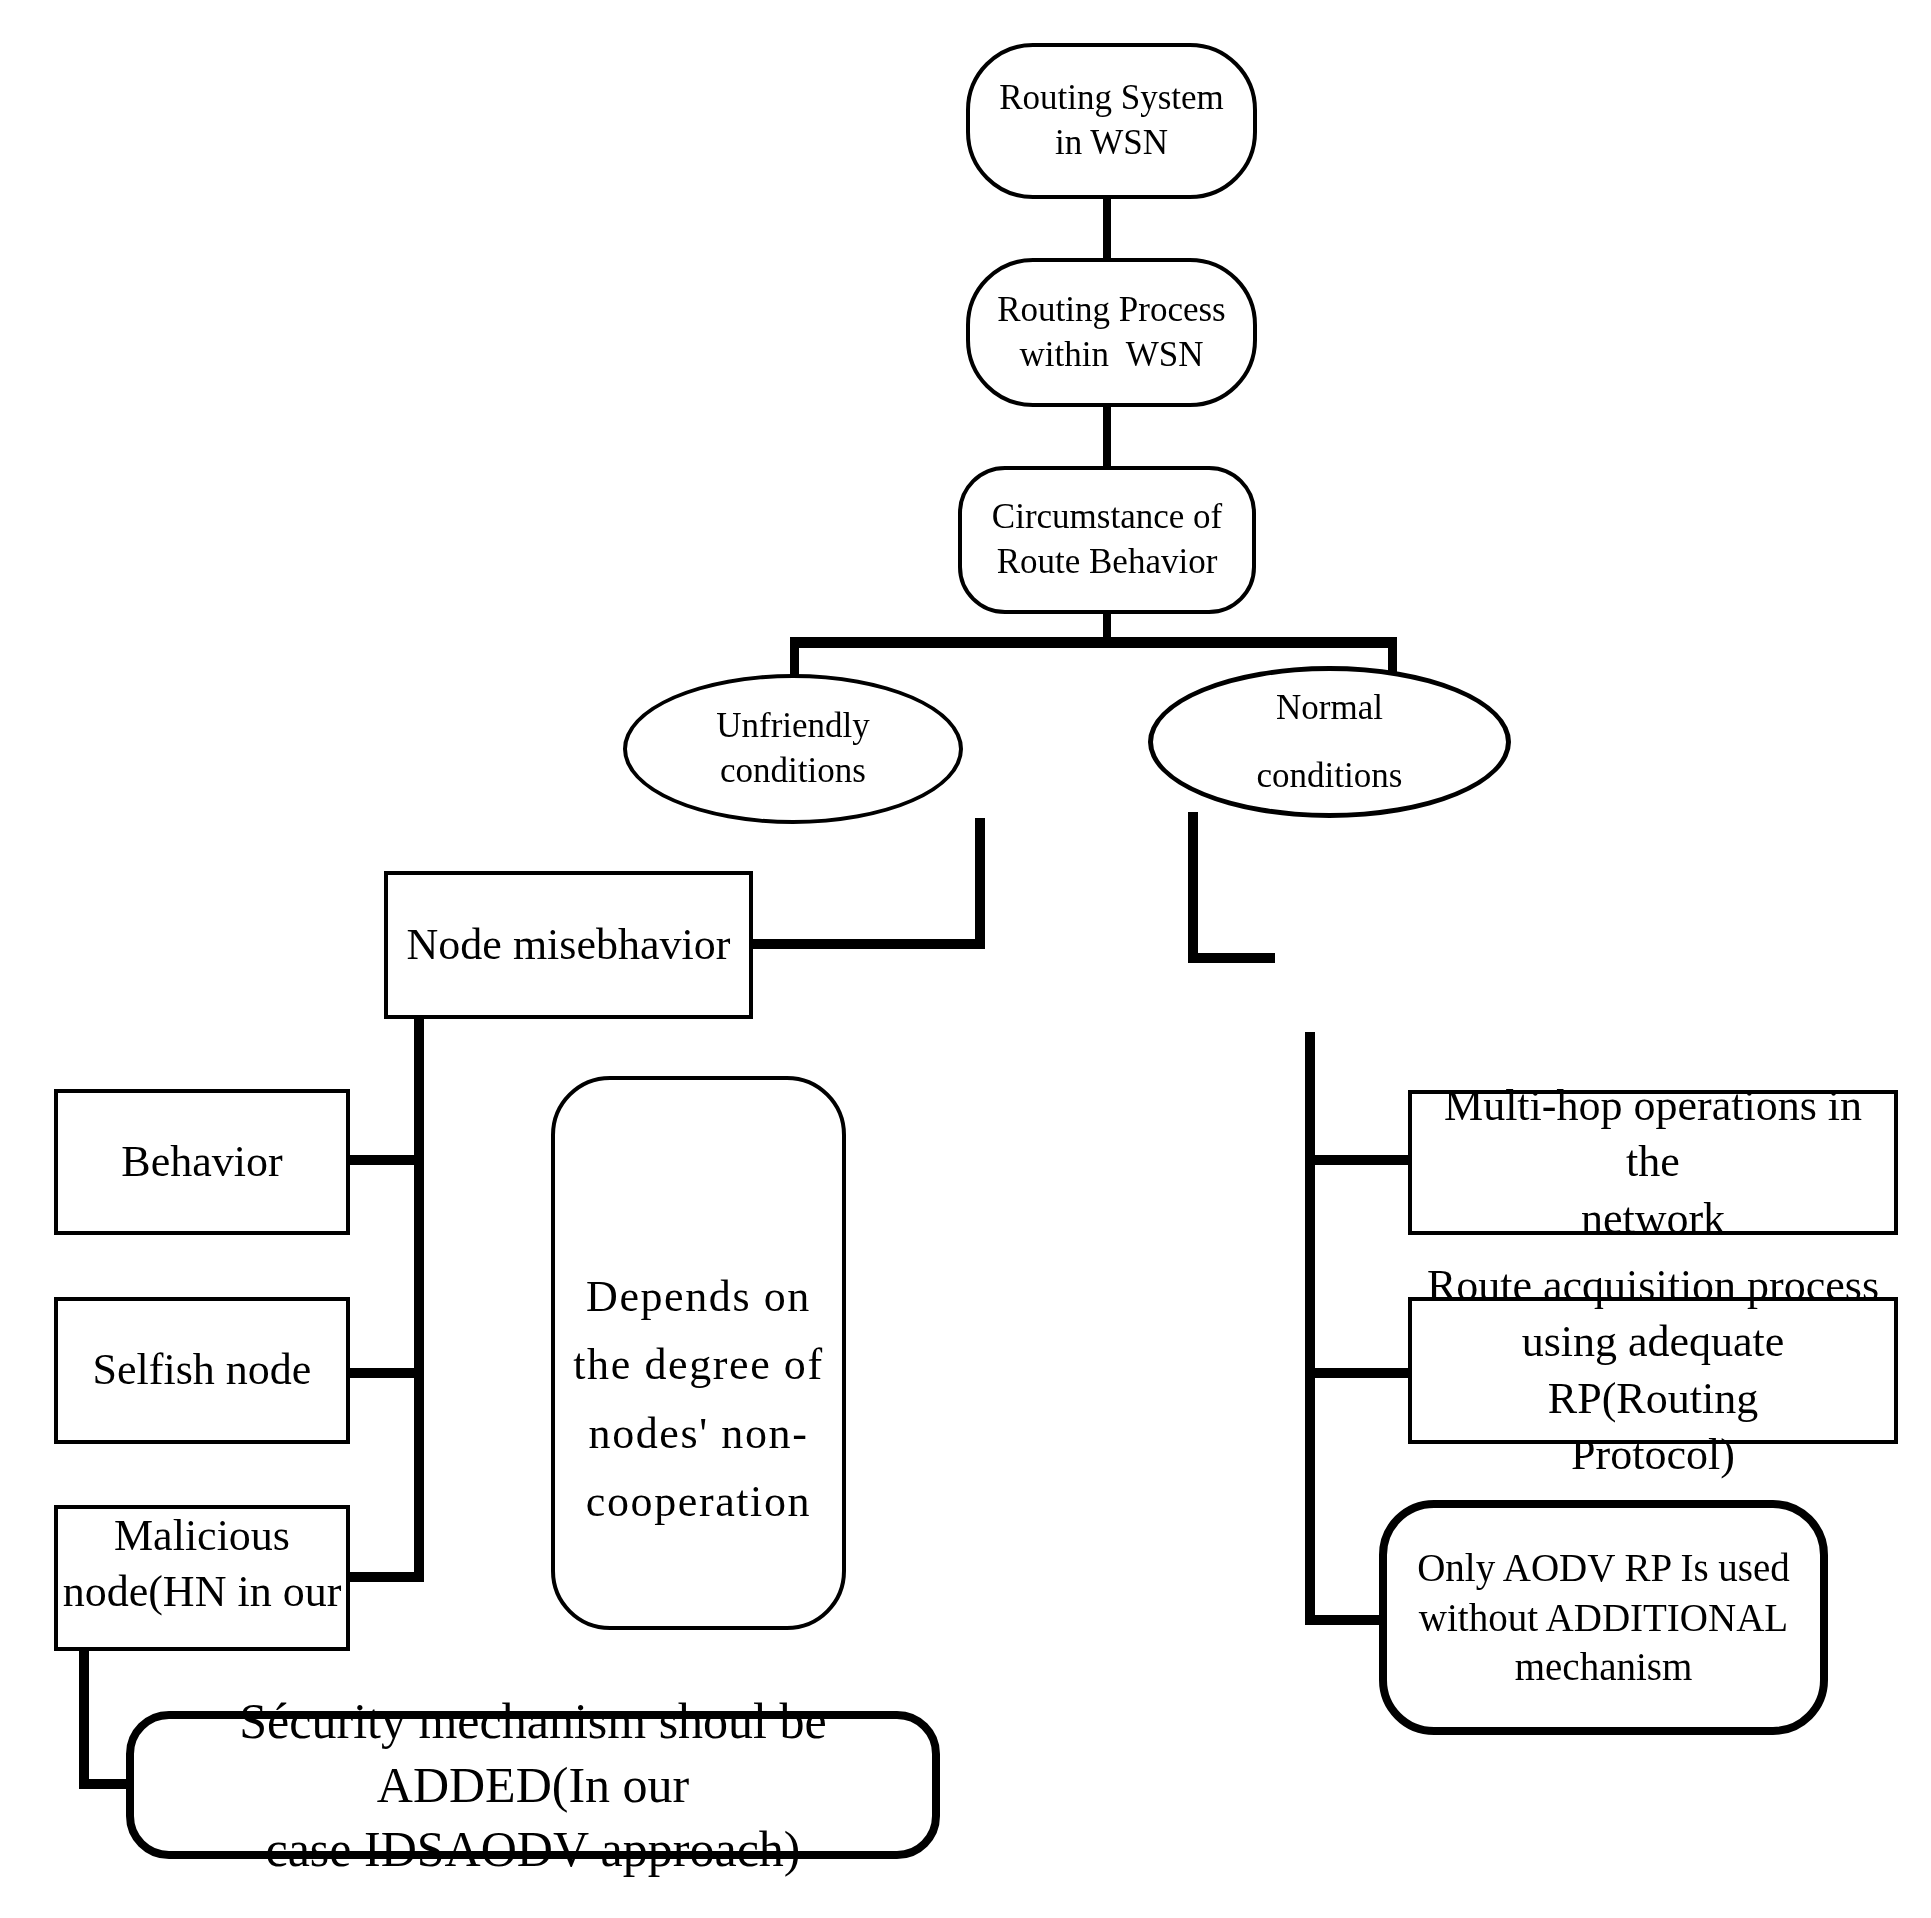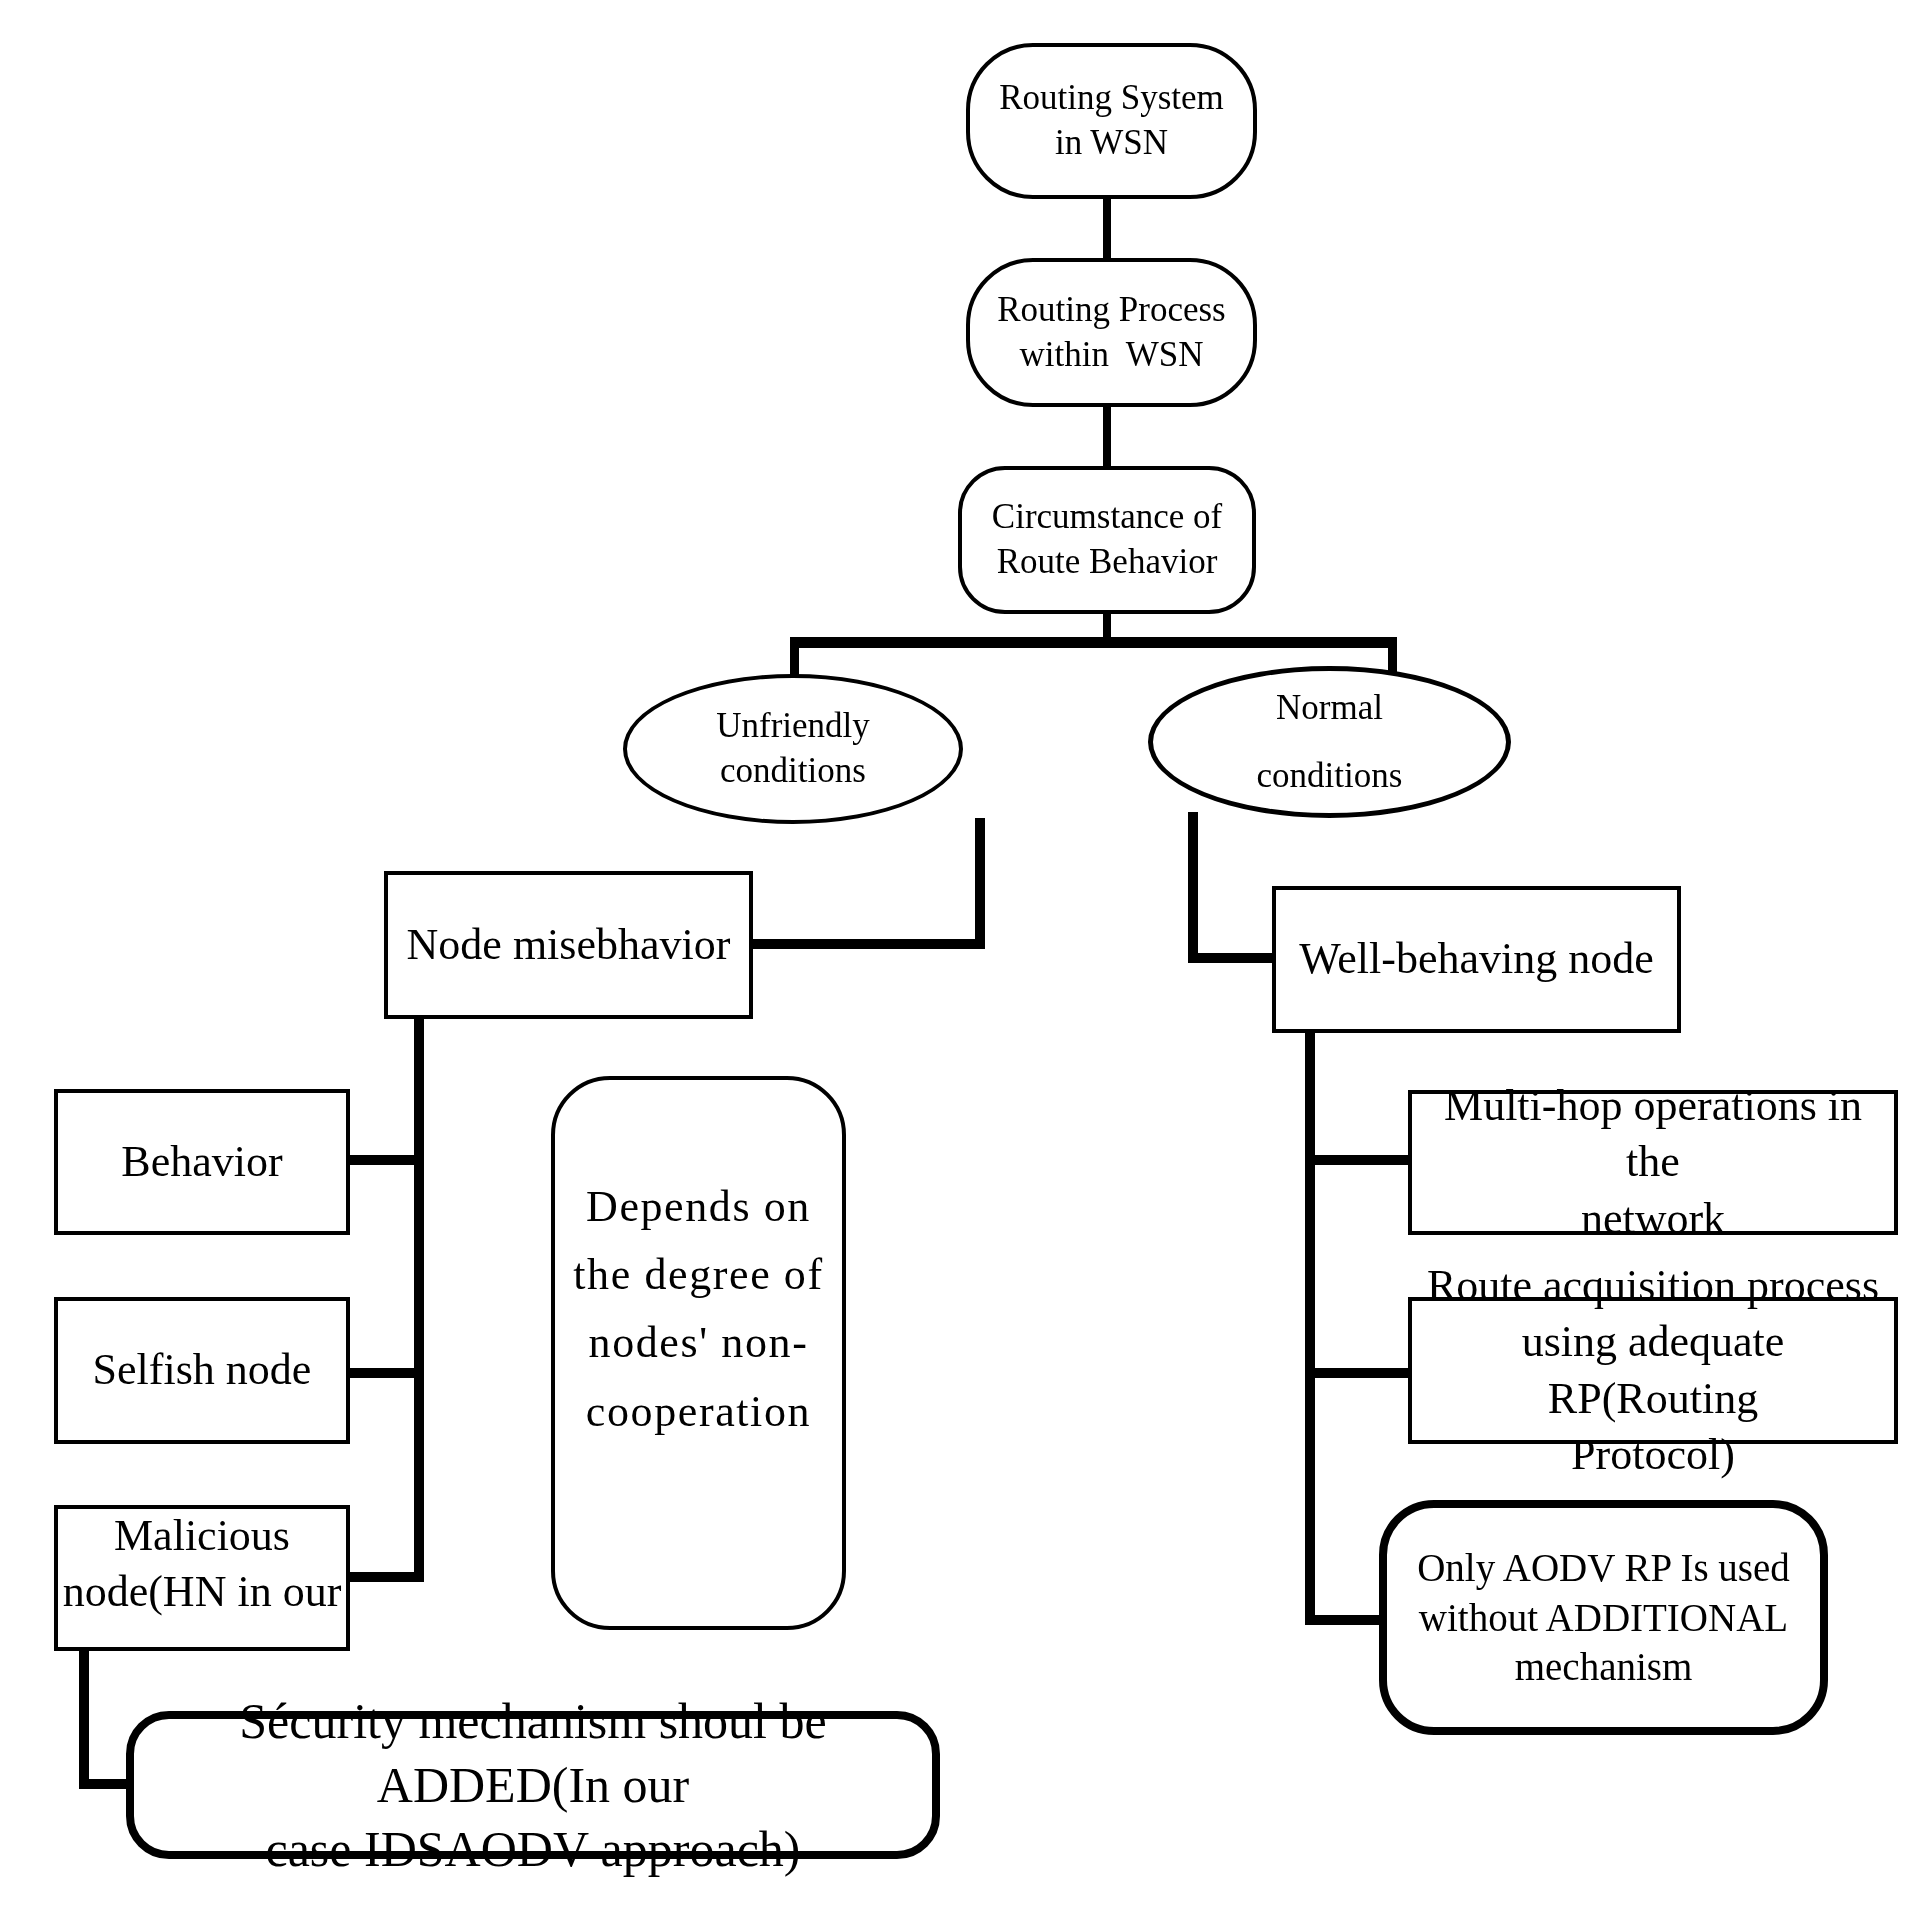--- a/index.html
+++ b/index.html
@@ -34,21 +34,21 @@
   .ellipse .label { font-size: 35px; }
   .ellipse-spread .label { line-height: 1.95; }
   .rect { border: 4px solid #000; }
   .rect-r { border: 4.7px solid #000; }
   .rounded-thin { border: 4px solid #000; border-radius: 59px; }
   .rounded-thin .label { letter-spacing: 1.6px; line-height: 1.55; }
   .rounded-thick { border: 8px solid #000; border-radius: 43px; }
   .rounded-thick .label { font-size: 50px; }
   .rounded-thick2 { border: 8.7px solid #000; border-radius: 55px; }
   .rounded-thick2 .label { font-size: 39px; }
-  .depends-align { align-items: flex-start; }
+  .depends-align { align-items: center; }
   .depends-align .label { margin-top: 93px; }
   .malicious-align { padding-bottom: 28.4px; }
   .conn { position: absolute; background: #000; }
 </style>
 </head>
 <body>
 
 <div id="canvas">
 
   <div class="conn" style="left:1103px; top:196px; width:8px; height:66px;"></div>
@@ -125,23 +125,20 @@
 the degree of
 nodes' non-
 cooperation</span>
   </div>
 
   <div class="node rounded-thick" style="left:126px; top:1711px; width:814px; height:148px;">
     <span class="label">Sécurity mechanism shoul be ADDED(In our
 case IDSAODV approach)</span>
   </div>
 
-  <div class="node rect-r" style="left:1272px; top:886px; width:409px; height:147px;">
-    <span class="label">Well-behaving node</span>
-  </div>
 
   <div class="node rect-r" style="left:1408px; top:1090px; width:490px; height:145px;">
     <span class="label">Multi-hop operations in the
 network</span>
   </div>
 
   <div class="node rect-r" style="left:1408px; top:1297px; width:490px; height:147px;">
     <span class="label">Route acquisition process
 using adequate RP(Routing
 Protocol)</span>

